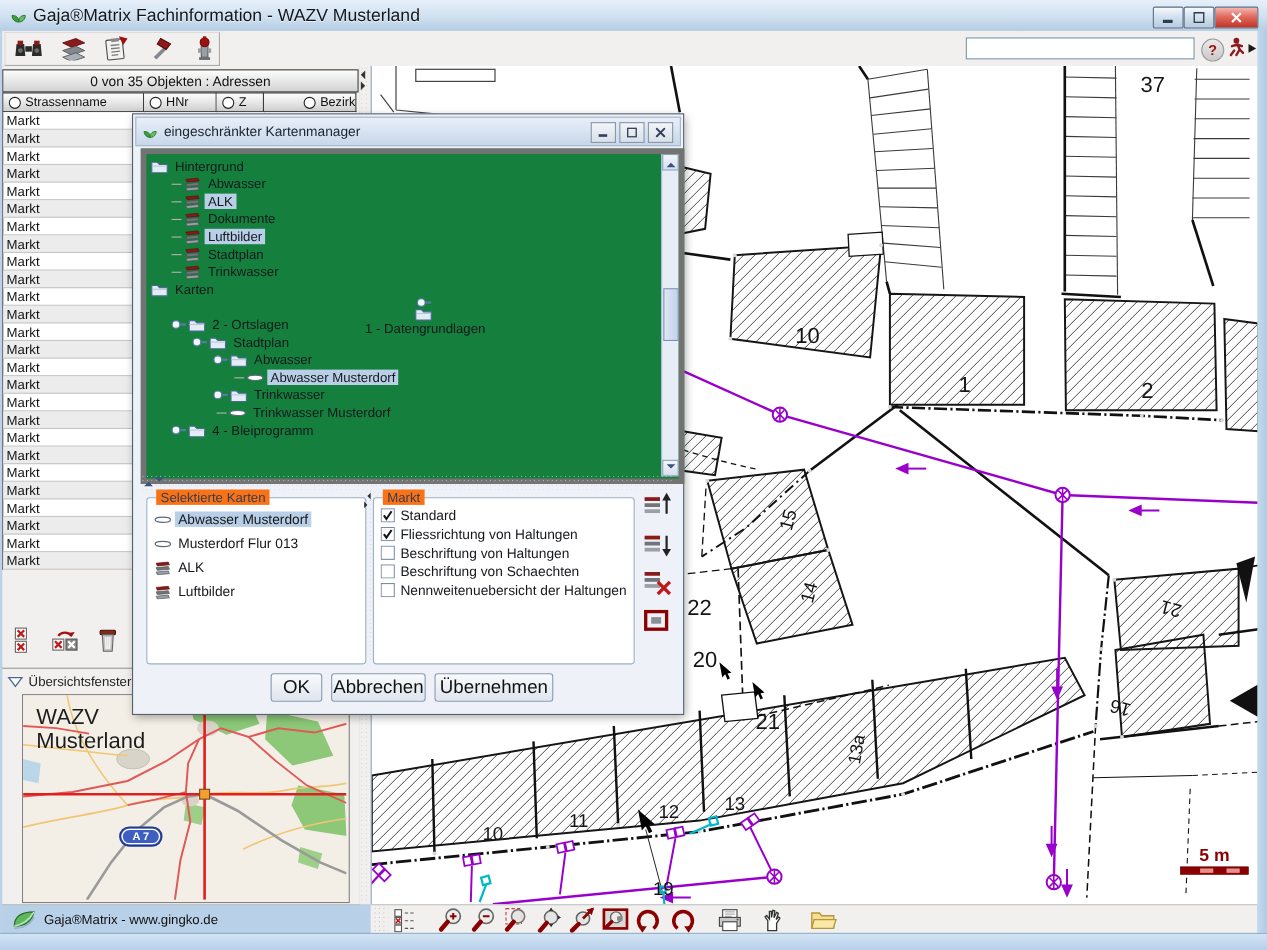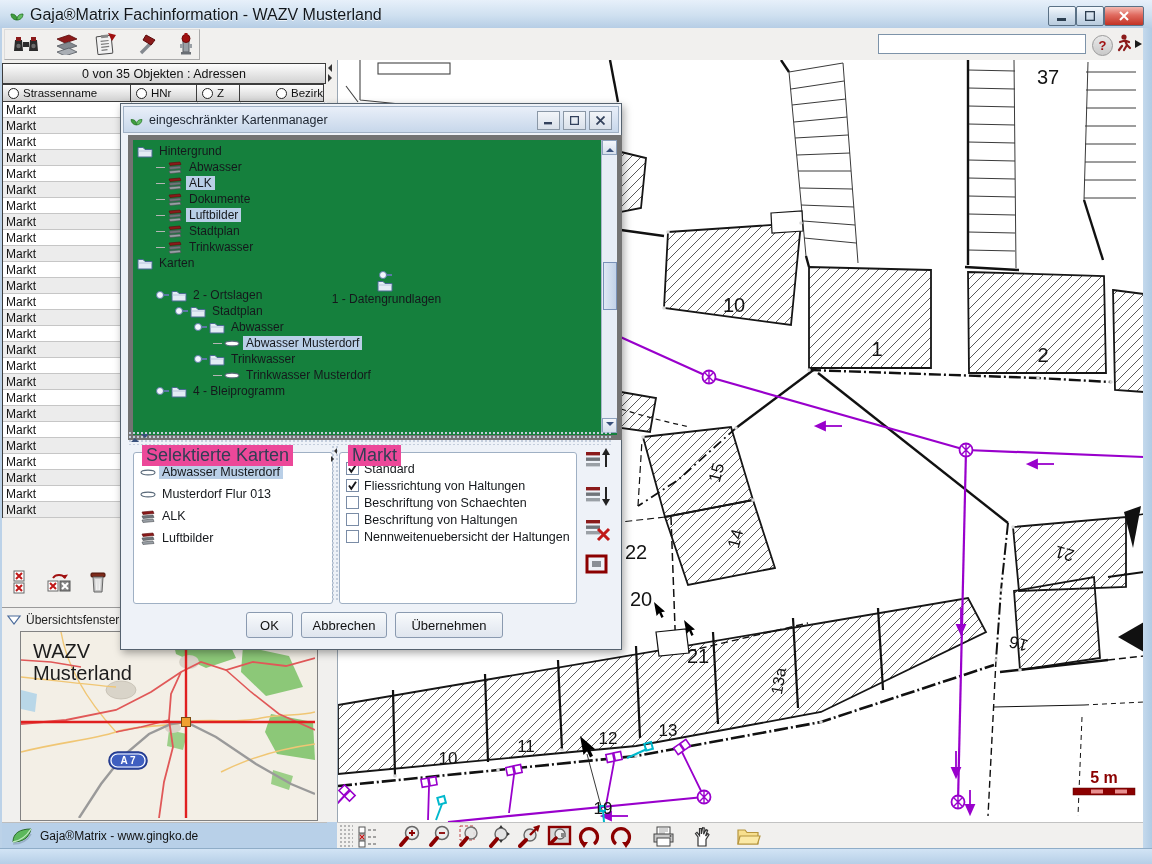--- a/index.html
+++ b/index.html
@@ -83,32 +83,32 @@
   
   #tree-sb{position:absolute;right:0;top:0;width:15px;height:293px;background:#e7edf6;border-left:1px solid #aab8cc;}
   .sb-btn{width:15px;height:15px;background:linear-gradient(#f3f6fb,#d6dfec);border:1px solid #8ea2bd;box-sizing:border-box;
     display:flex;align-items:center;justify-content:center;}
   #sb-down{position:absolute;bottom:0;}
   #sb-thumb{position:absolute;top:122px;left:1px;width:12px;height:46px;background:linear-gradient(90deg,#dfe8f4,#c2d2e8);border:1px solid #7a92b8;}
   #hsplit{left:7px;top:327px;width:484px;height:14px;
     background-image:radial-gradient(#c3cddc 25%,transparent 26%);background-size:4px 4px;
     display:flex;align-items:center;gap:2px;padding-left:3px;box-sizing:border-box;}
   .groupbox{position:absolute;border:1px solid #9fb0c4;border-radius:3px;background:#fff;}
-  .glabel{position:absolute;top:-8px;left:8px;background:#ec4899;padding:0 4px;font-size:18px;color:#323e55;}
+  .glabel{position:absolute;top:-8px;left:8px;background:#f97316;padding:0 4px;font-size:12px;color:#323e55;}
   #grp-sel{left:12px;top:348px;width:198px;height:150px;}
   #grp-styles{left:218px;top:348px;width:236px;height:150px;}
   #vsplit-dlg{left:210px;top:341px;width:8px;height:157px;
     background-image:radial-gradient(#c3cddc 25%,transparent 26%);background-size:4px 4px;}
   .map-item{height:22px;display:flex;align-items:center;font-size:12.5px;color:#15181c;padding-left:6px;}
   .style-item{height:17px;display:flex;align-items:center;font-size:12.5px;color:#15181c;padding-left:6px;gap:5px;}
   #side-icons{left:458px;top:343px;width:38px;display:flex;flex-direction:column;gap:9px;align-items:center;}
   .sbtn2{width:30px;height:26px;display:flex;align-items:center;justify-content:center;}
   #dlg-buttons{left:0;top:508px;width:500px;height:26px;}
   .dbtn{position:absolute;height:26px;border:1px solid #8a9ab0;border-radius:3px;
-    background:linear-gradient(#f8fafc,#dfe5ee);font-size:13px;color:#111;
+    background:linear-gradient(#f8fafc,#dfe5ee);font-size:17px;color:#111;
     display:flex;align-items:center;justify-content:center;font-family:"Liberation Sans",sans-serif;}
 </style>
 </head>
 <body>
 
 <div class="abs" id="titlebar">
   <svg class="abs" style="left:10px;top:7px" width="14" height="14">
     <path d="M7,13 C7,8 4,7 1,7 C1,11 4,13 7,13 Z" fill="#3f9c3f" stroke="#217021" stroke-width="0.8"></path>
     <path d="M7,13 C7,8 10,7 13,7 C13,11 10,13 7,13 Z" fill="#63bd63" stroke="#217021" stroke-width="0.8"></path>
   </svg>
@@ -954,21 +954,21 @@
             <span class="hl"></span>
           </span>
           <span class="ticon">
             <svg width="16" height="13">
               <path d="M1,4 L1,2.5 L6,2.5 L8,4.5 L15,4.5 L15,12 L1,12 Z" fill="#e3ecf5" stroke="#4a6a93"></path>
               <path d="M1,6 L15,6" stroke="#aebfd4" stroke-width="0.8"></path>
             </svg>
           </span>
           <span class="tree-label">Trinkwasser</span>
         </div>
-        <div class="tree-row" style="padding-left: 80px;">
+        <div class="tree-row" style="padding-left: 64px;">
           <span class="conn"></span>
           <span class="ticon">
             <svg width="16" height="9">
               <ellipse cx="8" cy="4.5" rx="7" ry="2.4" fill="#fff" stroke="#5a6a7a" stroke-width="1.1"></ellipse>
             </svg>
           </span>
           <span class="tree-label">Trinkwasser Musterdorf</span>
         </div>
         <div class="tree-row" style="padding-left: 23px;">
           <span class="handle">
@@ -1063,29 +1063,29 @@
             </svg>
           </span>
           <span>Fliessrichtung von Haltungen</span>
         </div>
         <div class="style-item">
           <span style="display:inline-flex">
             <svg width="13" height="13" style="flex:0 0 auto">
               <rect x="0.5" y="0.5" width="12" height="12" fill="#fff" stroke="#7a8ca6"></rect>
             </svg>
           </span>
-          <span>Beschriftung von Schaechten</span>
+          <span>Beschriftung von Haltungen</span>
         </div>
         <div class="style-item">
           <span style="display:inline-flex">
             <svg width="13" height="13" style="flex:0 0 auto">
               <rect x="0.5" y="0.5" width="12" height="12" fill="#fff" stroke="#7a8ca6"></rect>
             </svg>
           </span>
-          <span>Beschriftung von Haltungen</span>
+          <span>Beschriftung von Schaechten</span>
         </div>
         <div class="style-item">
           <span style="display:inline-flex">
             <svg width="13" height="13" style="flex:0 0 auto">
               <rect x="0.5" y="0.5" width="12" height="12" fill="#fff" stroke="#7a8ca6"></rect>
             </svg>
           </span>
           <span>Nennweitenuebersicht der Haltungen</span>
         </div>
       </div>

